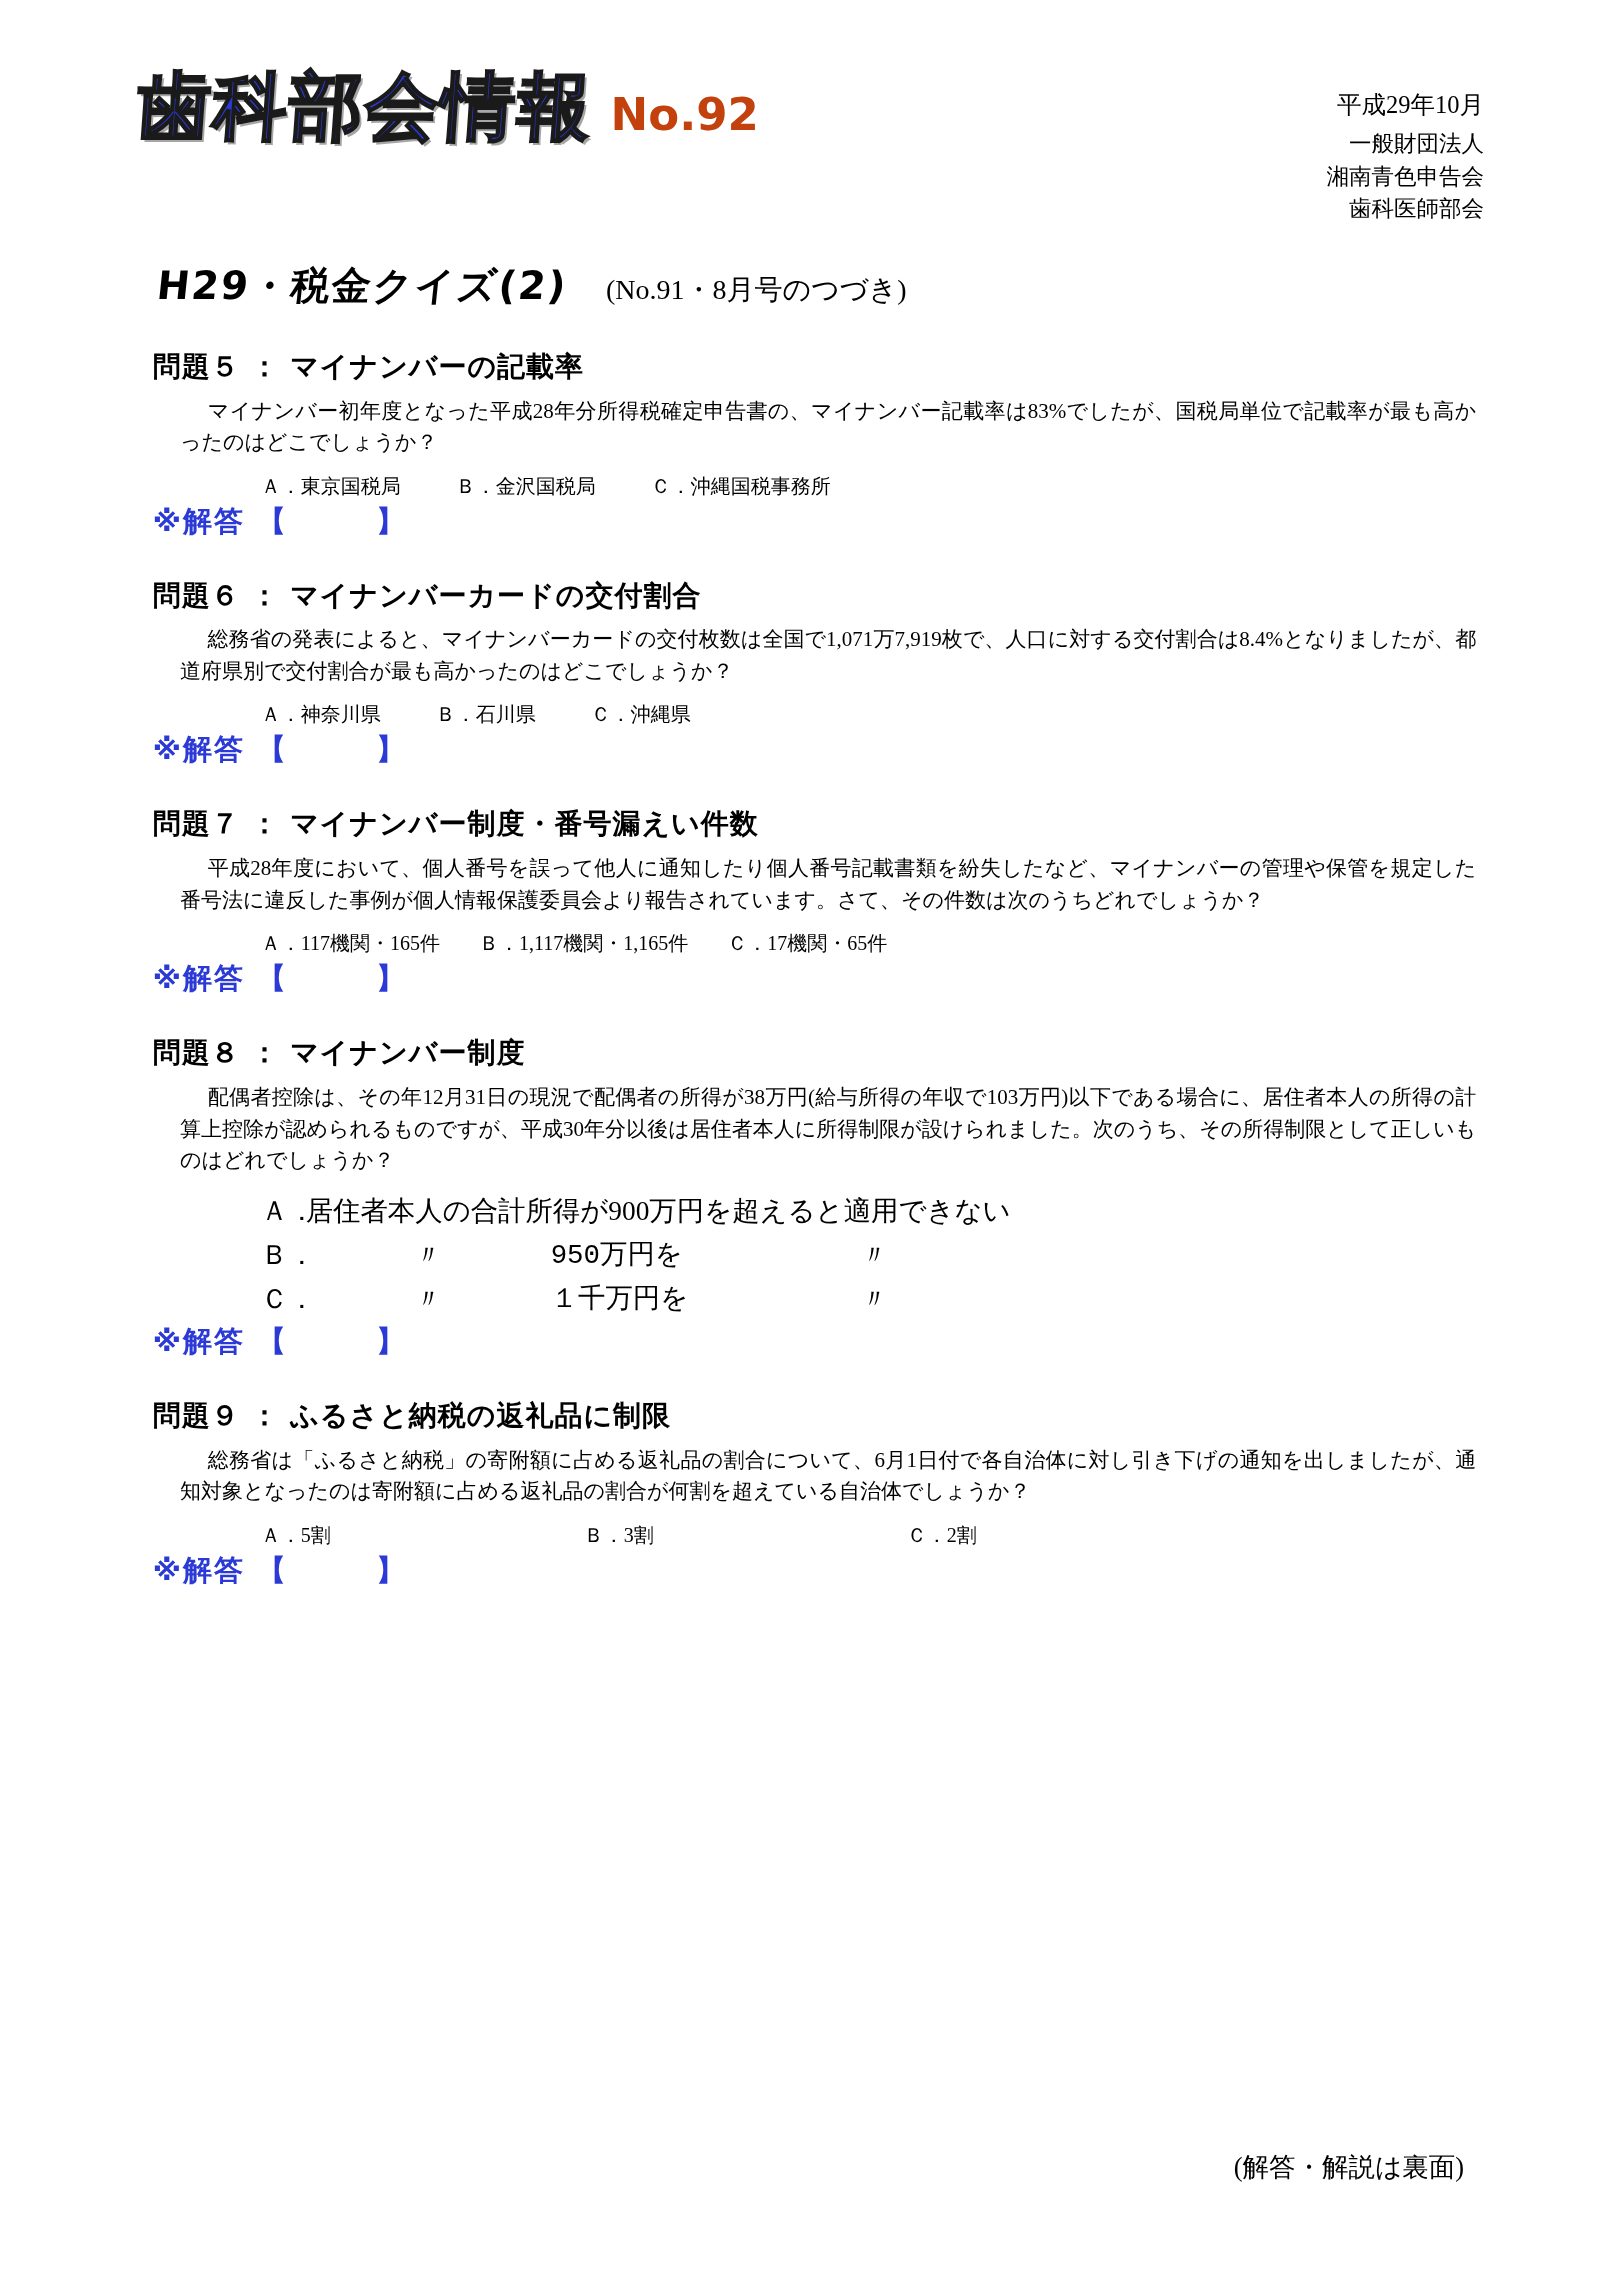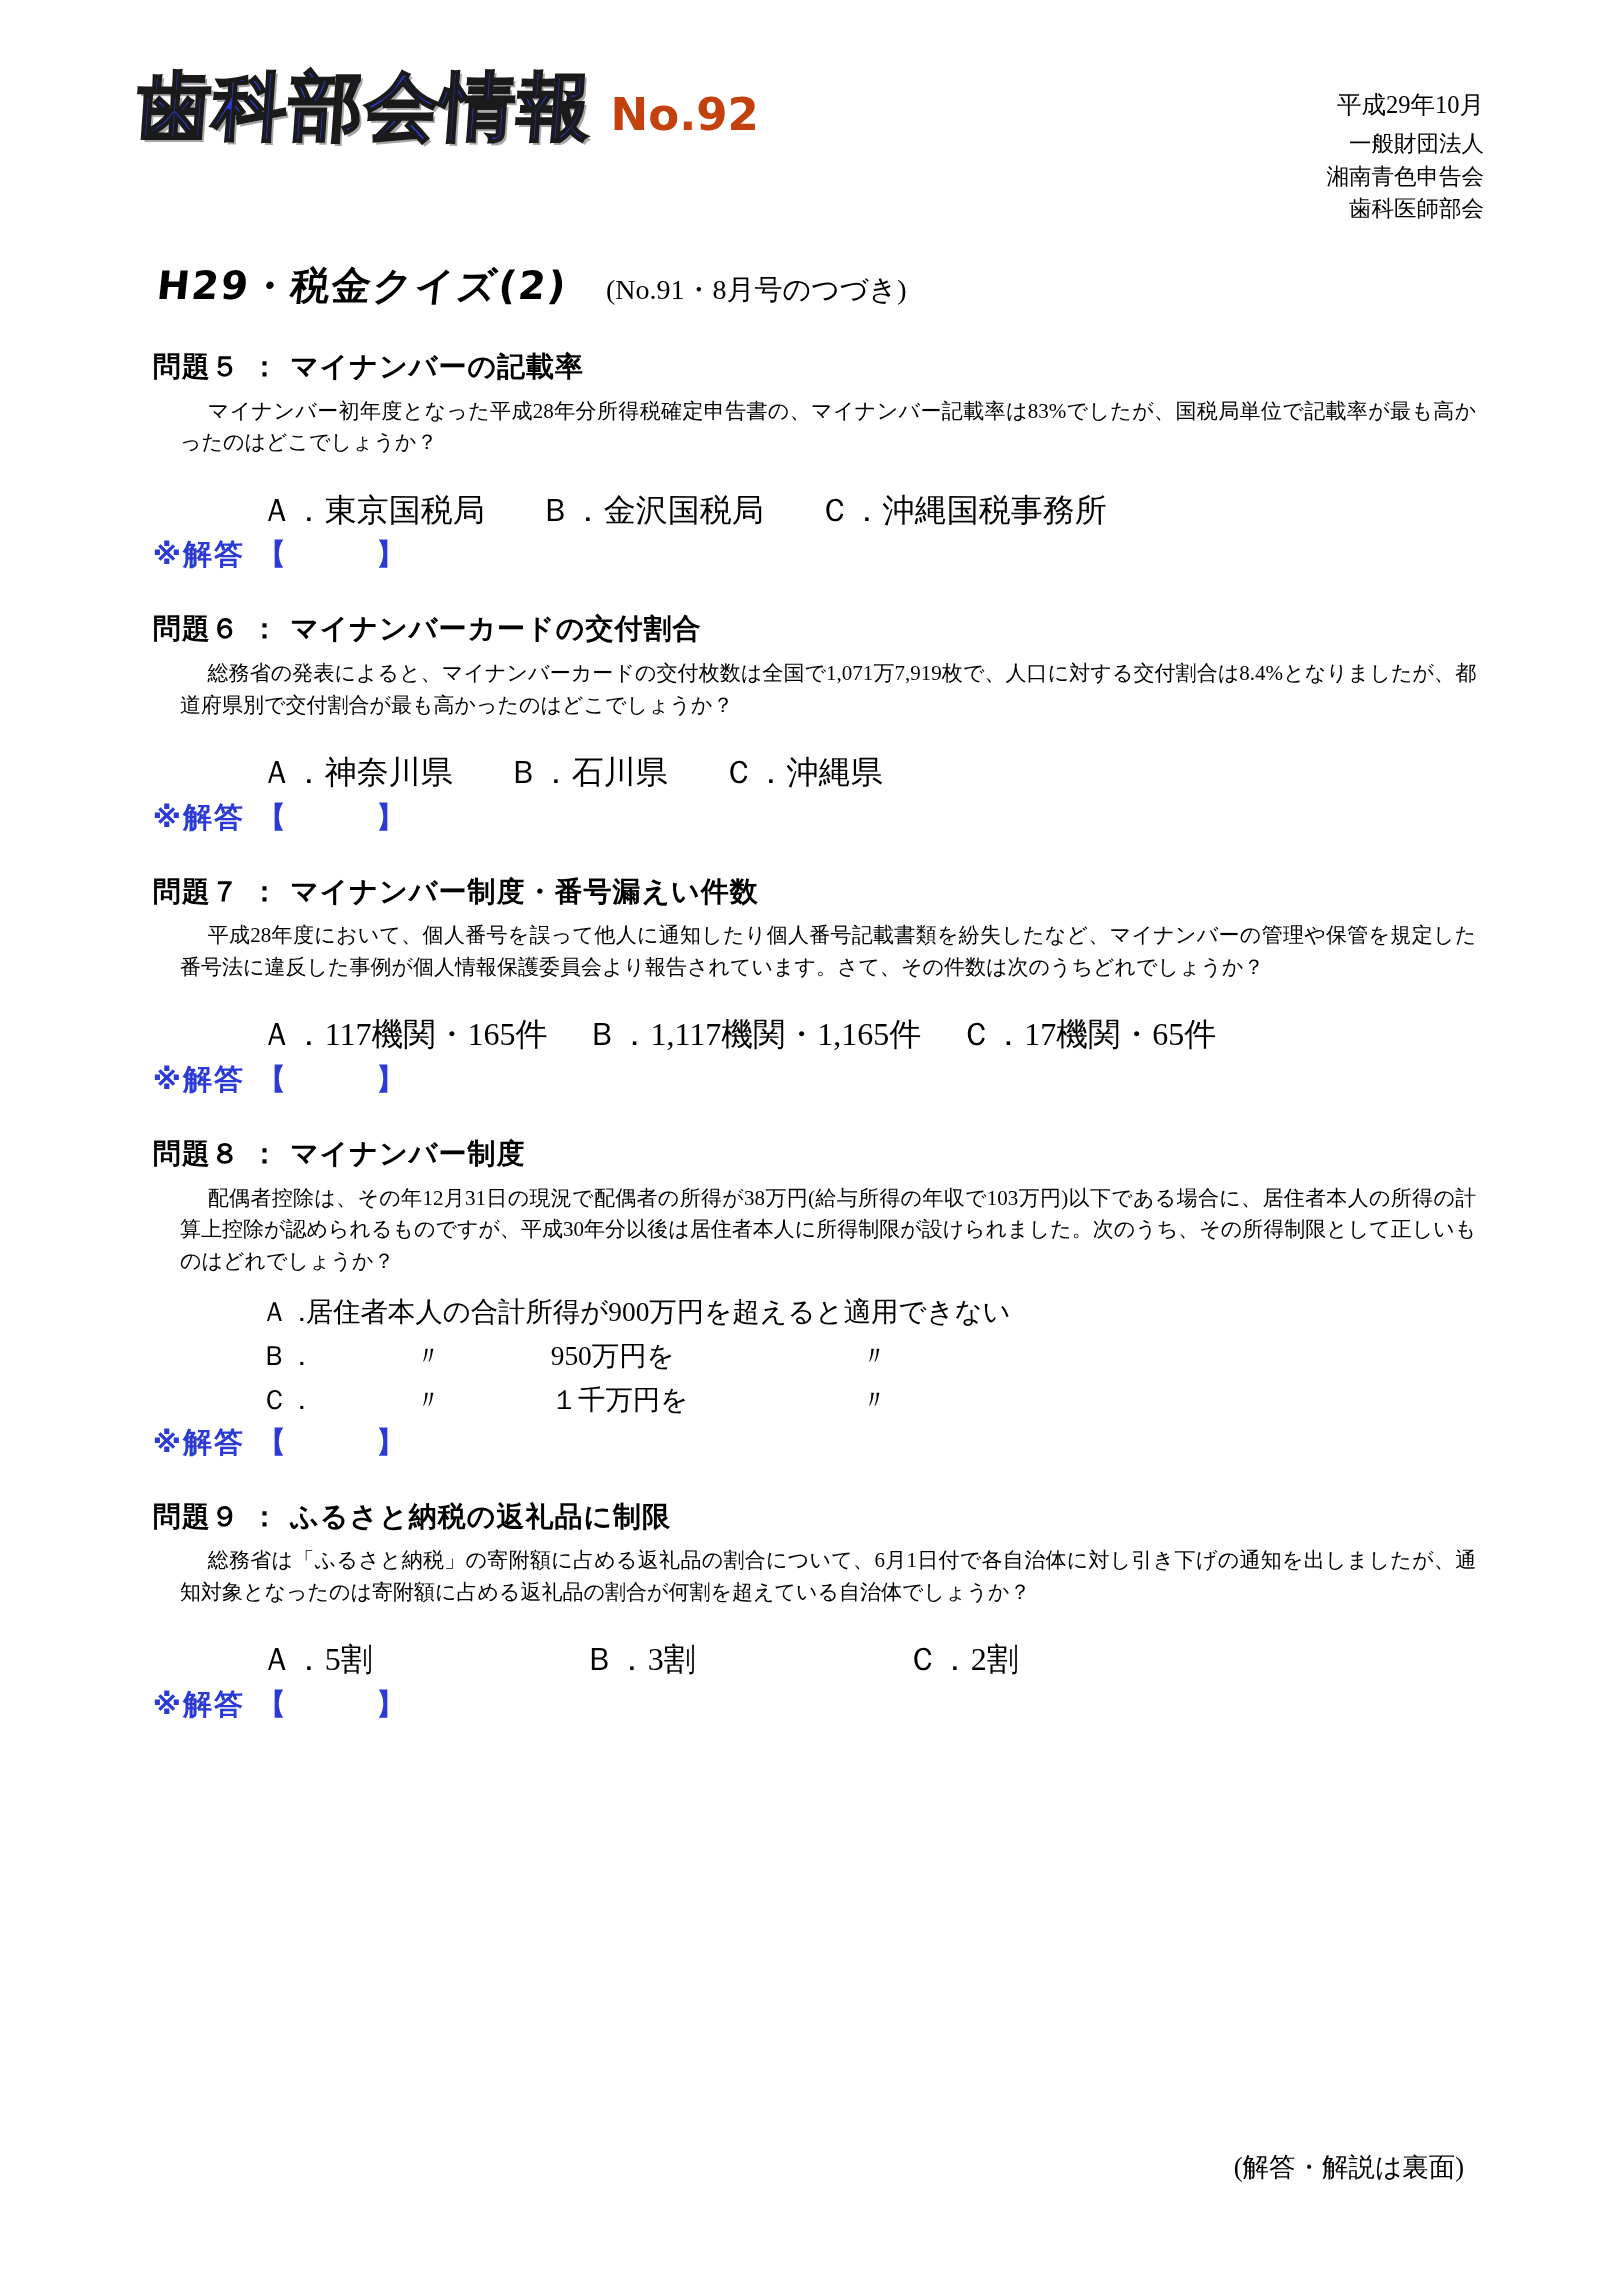--- a/index.html
+++ b/index.html
@@ -126,23 +126,23 @@
     line-height: 1.5;
     text-align: justify;
     padding-left: 27.4px;
     padding-right: 7.8px;
   }
   .q-body .indent {
     display: inline-block;
     width: 27.4px;
   }
   .q-choices {
-    margin-top: 27px;
+    margin-top: 12px;
     padding-left: 108px;
-    font-size: 32px;
+    font-size: 20px;
     line-height: 1.55;
     display: flex;
     flex-wrap: wrap;
   }
   .q-choices.spread .choice {
     margin-right: 55px;
   }
   .q-choices.tight .choice {
     margin-right: 39px;
   }
@@ -150,21 +150,21 @@
     margin-top: 13.7px;
     padding-left: 108px;
     font-size: 27.4px;
     line-height: 1.6;
   }
   .choice-list .row {
     display: flex;
   }
   .choice-list .lbl { width: 45px; }
   .choice-list .c1 { width: 245px; text-align: center; }
-  .choice-list .c2 { width: 245px; text-align: left; }
+  .choice-list .c2 { width: 245px; text-align: left; font-family: Liberation Mono, monospace; }
   .choice-list .c3 { width: 157px; text-align: center; }
 
   .answer-line {
     margin-top: 0;
     text-align: left;
     padding-right: 39px;
     color: #2b3ad6;
     font-family: "DejaVu Sans", sans-serif;
     font-weight: bold;
     font-size: 29px;

